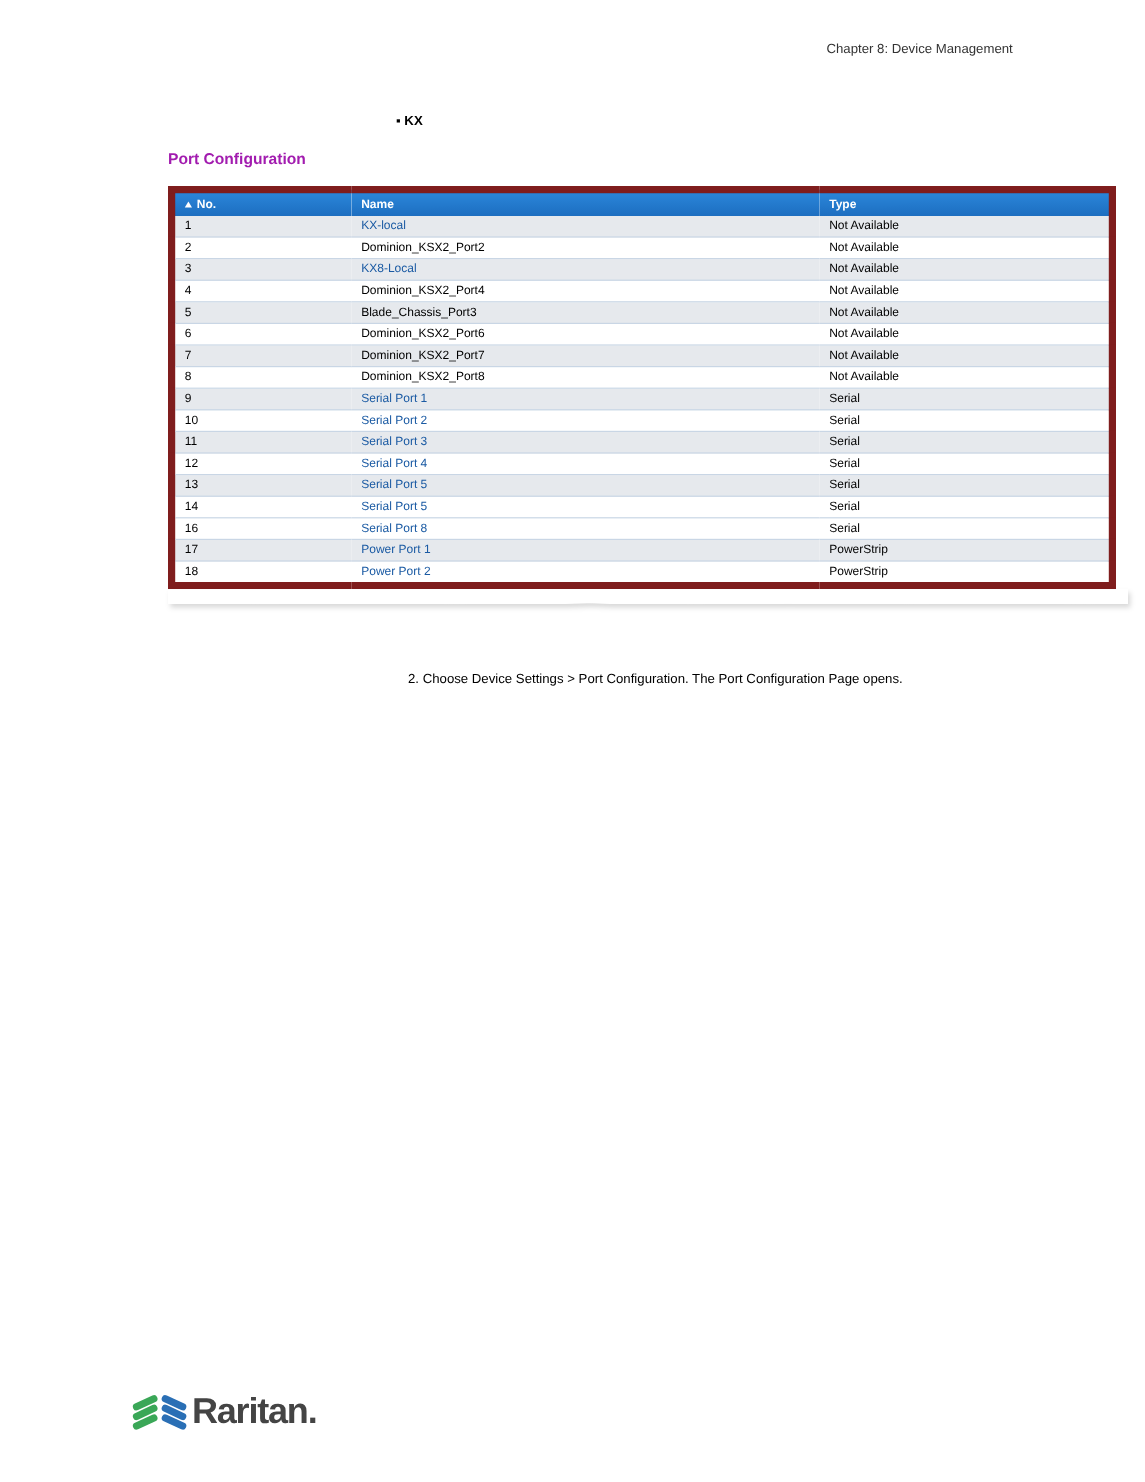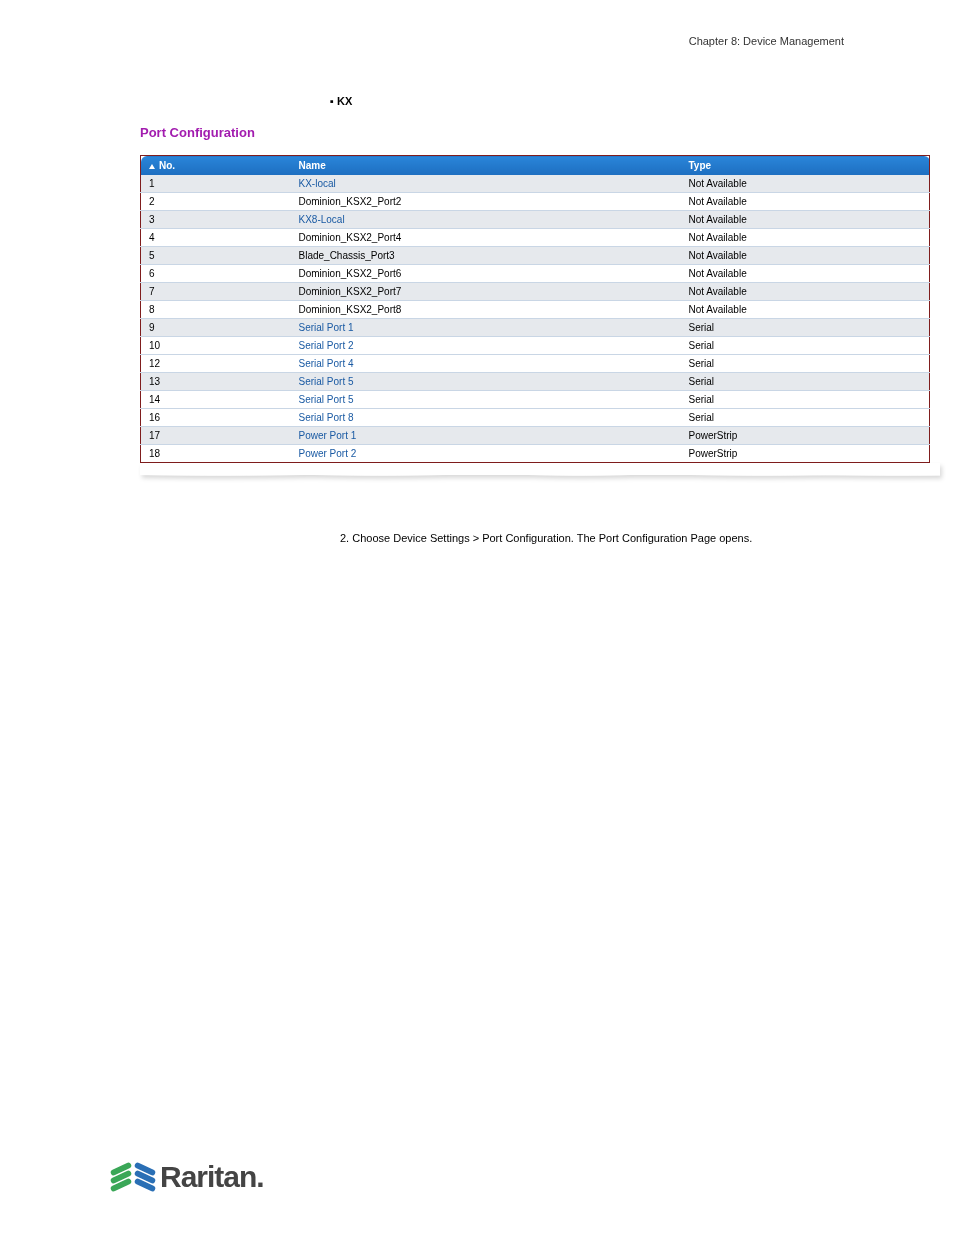--- a/index.html
+++ b/index.html
@@ -30,21 +30,21 @@
   .port-config-title {
     color: #a21caf;
     font-weight: bold;
     font-size: 13px;
     margin-bottom: 15px;
   }
   table.port {
     width: 790px;
     border-collapse: collapse;
     font-size: 10px;
-    border: 1px solid #7f1d1d;
+    border: 6px solid #7f1d1d;
     border-radius: 6px;
   }
   table.port thead th {
     background: linear-gradient(#2a85d9, #1d6ec0);
     color: #fff;
     text-align: left;
     padding: 4px 8px;
     font-weight: bold;
     font-size: 10px;
     border: none;
@@ -171,20 +171,25 @@
         <tr class="odd">
           <td>9</td>
           <td><a class="name-link">Serial Port 1</a></td>
           <td>Serial</td>
         </tr>
         <tr class="even">
           <td>10</td>
           <td><a class="name-link">Serial Port 2</a></td>
           <td>Serial</td>
         </tr>
+        <tr class="odd">
+          <td>11</td>
+          <td><a class="name-link">Serial Port 3</a></td>
+          <td>Serial</td>
+        </tr>
         <tr class="even">
           <td>12</td>
           <td><a class="name-link">Serial Port 4</a></td>
           <td>Serial</td>
         </tr>
         <tr class="odd">
           <td>13</td>
           <td><a class="name-link">Serial Port 5</a></td>
           <td>Serial</td>
         </tr>

